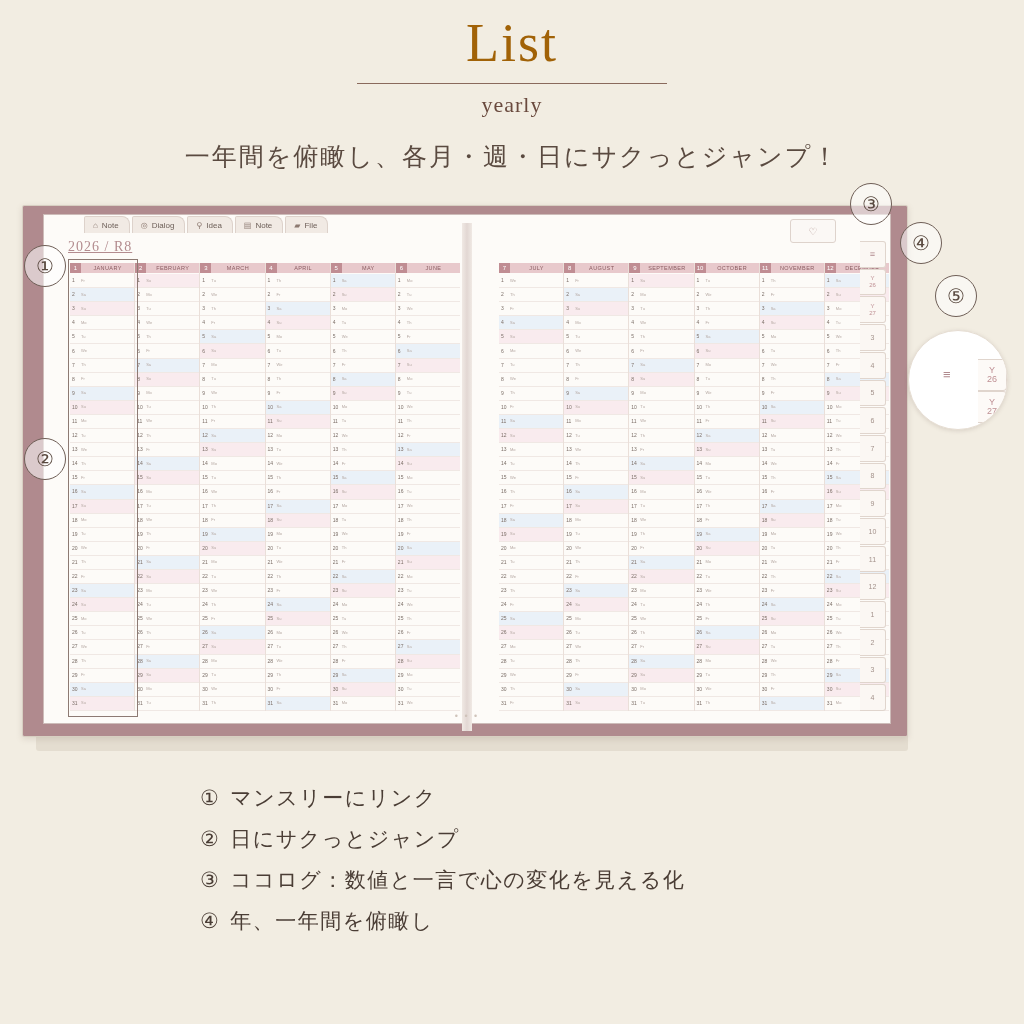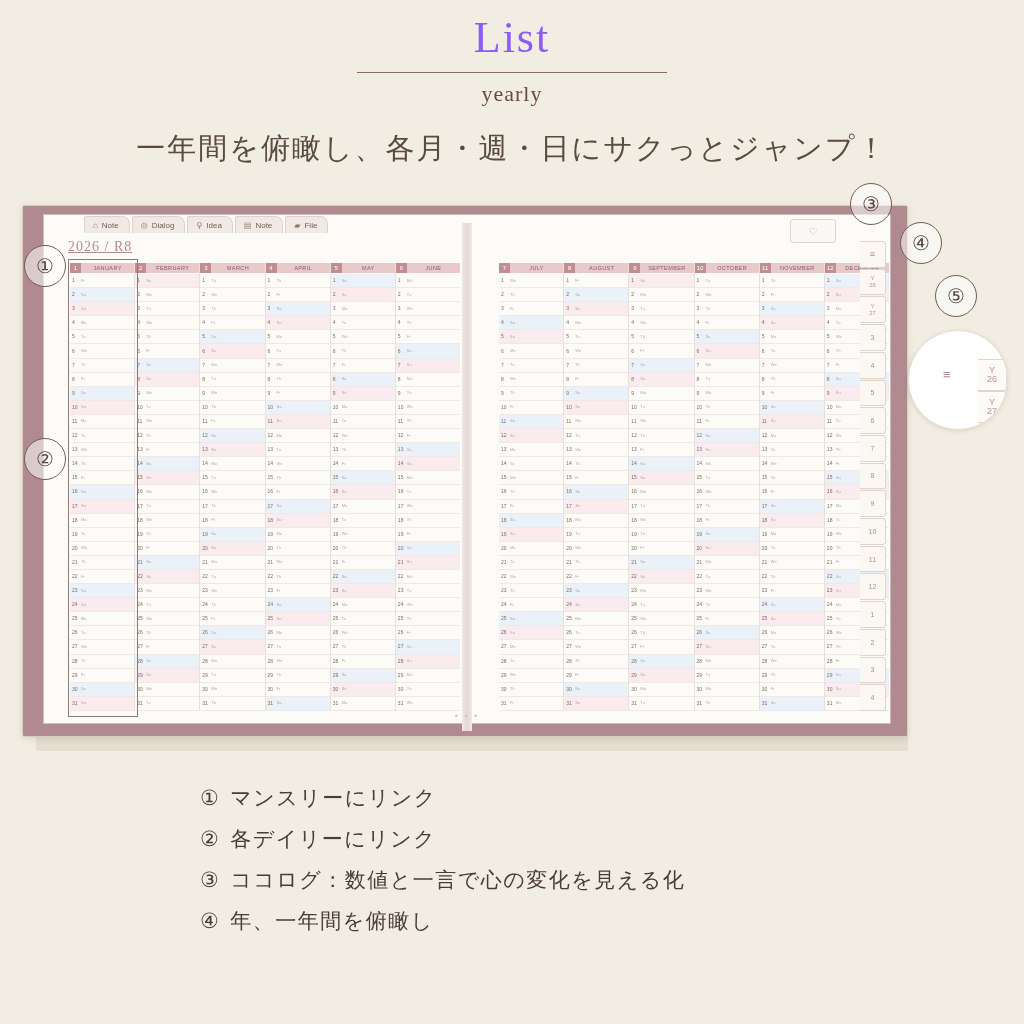--- a/index.html
+++ b/index.html
@@ -8,37 +8,37 @@
     background:#f2ede2;
     font-family:"Liberation Sans", sans-serif;
     color:#4a4038;
     overflow:hidden;
     position:relative;
   }
   
   .header{text-align:center;padding-top:14px;}
   .title-main{
     font-family:"Liberation Serif", serif;
-    font-size:44px;
+    font-size:54px;
     letter-spacing:2px;
-    color:#8b5cf6;
+    color:#a16207;
     line-height:1.1;
   }
   .title-rule{
     width:310px;height:1px;background:#8a6a5c;
     margin:10px auto 8px auto;
   }
   .title-sub{
     font-family:"Liberation Serif", serif;
     font-size:22px;color:#6a4a3e;letter-spacing:1px;
   }
   .tagline{
     margin-top:22px;
     font-family:"Liberation Serif", serif;
-    font-size:29px;color:#5a4a40;letter-spacing:2px;
+    font-size:25px;color:#5a4a40;letter-spacing:2px;
   }
 
   
   .book-wrap{
     position:absolute;left:22px;top:205px;width:900px;height:550px;
   }
   .book-shadow{
     position:absolute;left:14px;top:16px;width:872px;height:530px;
     background:#e4ddd0;border-radius:3px;
   }
@@ -1901,16 +1901,16 @@
     <span>26</span>
   </div>
   <div class="zb-tab t2">
     <span>Y</span>
     <span>27</span>
   </div>
 </div>
 
 <div class="legend" id="legend">
     <div class="row"><span class="mark">①</span><span>マンスリーにリンク</span></div>
-    <div class="row"><span class="mark">②</span><span>各デイリーにリンク</span></div>
+    <div class="row"><span class="mark">②</span><span>日にサクっとジャンプ</span></div>
     <div class="row"><span class="mark">③</span><span>ココログ：数値と一言で心の変化を見える化</span></div>
     <div class="row"><span class="mark">④</span><span>年、一年間を俯瞰し</span></div>
   </div>
 
 </body></html>

